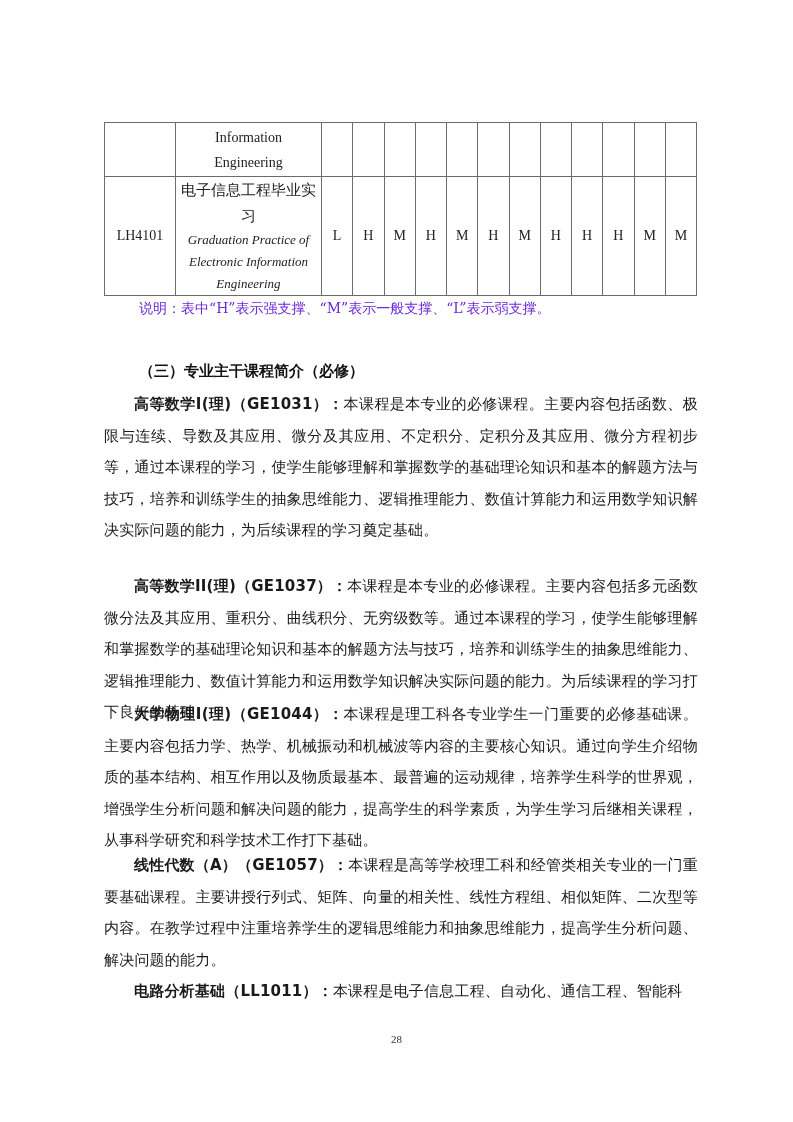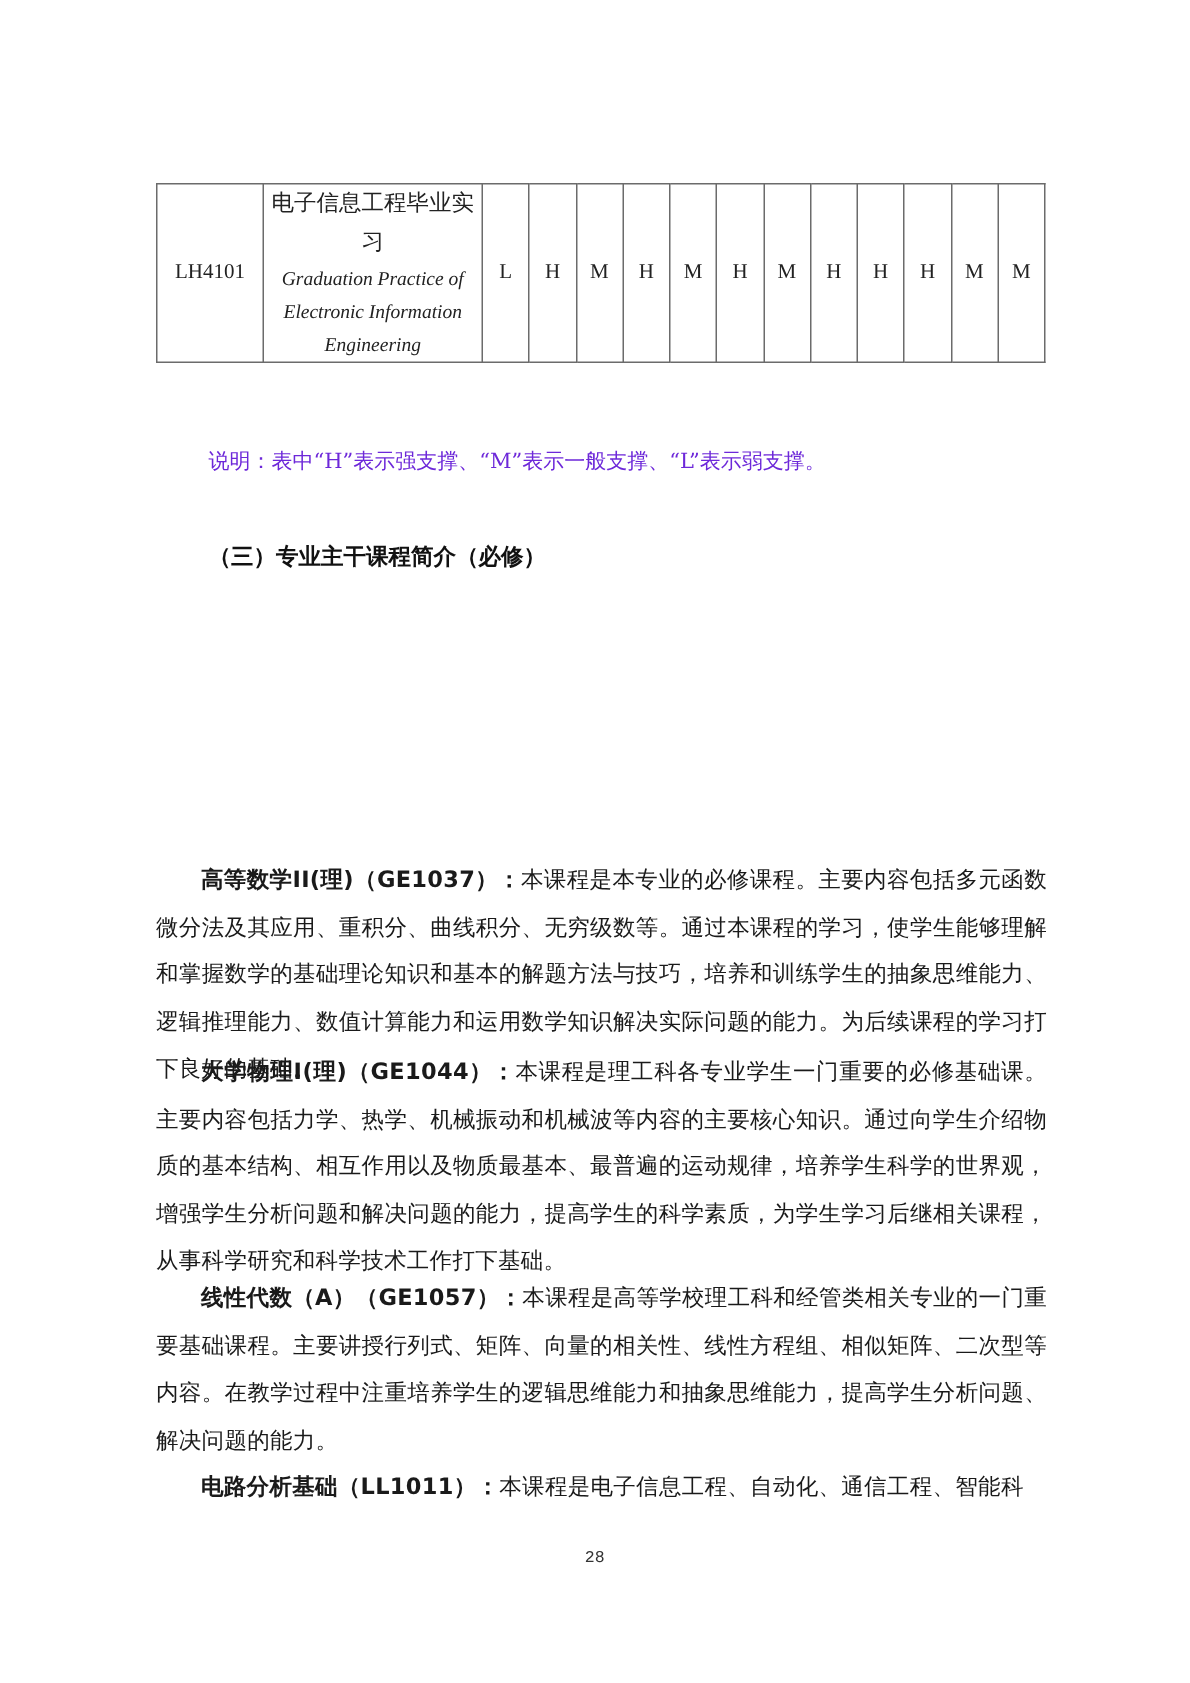--- a/index.html
+++ b/index.html
@@ -26,29 +26,48 @@
   .para { position: absolute; left: 104px; width: 594px; font-size: 15px; line-height: 31.6px;
           text-indent: 30px; text-align: justify; color: #1a1a1a; letter-spacing: 0.2px; }
   .para .lead { font-weight: bold; font-family: "DejaVu Sans", "Liberation Sans", sans-serif; }
   #p1 { top: 389px; }
   #p2 { top: 571px; }
   #p3 { top: 699px; }
   #p4 { top: 850px; }
   #p5 { top: 976px; }
 
   .page-number { position: absolute; left: 0; width: 793px; top: 1033px; text-align: center;
-                 font-family: Liberation Mono, monospace; font-size: 11px; color: #333; }
+                 font-family: Liberation Serif, serif; font-size: 11px; color: #333; }
 </style>
 </head>
 <body>
 
 <div class="page">
 
   <table class="matrix">
     <tbody>
+        <tr class="r1">
+      <td class="code"></td>
+      <td class="name">
+        <div>Information</div>
+        <div>Engineering</div>
+      </td>
+      <td class="v"></td>
+      <td class="v"></td>
+      <td class="v"></td>
+      <td class="v"></td>
+      <td class="v"></td>
+      <td class="v"></td>
+      <td class="v"></td>
+      <td class="v"></td>
+      <td class="v"></td>
+      <td class="v"></td>
+      <td class="v"></td>
+      <td class="v"></td>
+    </tr>
     <tr class="r2">
       <td class="code">LH4101</td>
       <td class="name">
         <div class="zh">电子信息工程毕业实习</div>
         <div class="en-small">Graduation Practice of</div>
         <div class="en-small">Electronic Information</div>
         <div class="en-small">Engineering</div>
       </td>
       <td class="v">L</td>
       <td class="v">H</td>
@@ -63,20 +82,23 @@
       <td class="v">M</td>
       <td class="v">M</td>
     </tr>
   </tbody>
     </table>
 
   <div class="note">说明：表中“H”表示强支撑、“M”表示一般支撑、“L”表示弱支撑。</div>
 
   <div class="section-title">（三）专业主干课程简介（必修）</div>
 
+  <p class="para" id="p1" style="margin:0">
+    <span class="lead">高等数学Ⅰ(理)（GE1031）：</span><span>本课程是本专业的必修课程。主要内容包括函数、极限与连续、导数及其应用、微分及其应用、不定积分、定积分及其应用、微分方程初步等，通过本课程的学习，使学生能够理解和掌握数学的基础理论知识和基本的解题方法与技巧，培养和训练学生的抽象思维能力、逻辑推理能力、数值计算能力和运用数学知识解决实际问题的能力，为后续课程的学习奠定基础。</span>
+  </p>
   <p class="para" id="p2" style="margin:0">
     <span class="lead">高等数学II(理)（GE1037）：</span><span>本课程是本专业的必修课程。主要内容包括多元函数微分法及其应用、重积分、曲线积分、无穷级数等。通过本课程的学习，使学生能够理解和掌握数学的基础理论知识和基本的解题方法与技巧，培养和训练学生的抽象思维能力、逻辑推理能力、数值计算能力和运用数学知识解决实际问题的能力。为后续课程的学习打下良好的基础。</span>
   </p>
   <p class="para" id="p3" style="margin:0">
     <span class="lead">大学物理Ⅰ(理)（GE1044）：</span><span>本课程是理工科各专业学生一门重要的必修基础课。主要内容包括力学、热学、机械振动和机械波等内容的主要核心知识。通过向学生介绍物质的基本结构、相互作用以及物质最基本、最普遍的运动规律，培养学生科学的世界观，增强学生分析问题和解决问题的能力，提高学生的科学素质，为学生学习后继相关课程，从事科学研究和科学技术工作打下基础。</span>
   </p>
   <p class="para" id="p4" style="margin:0">
     <span class="lead">线性代数（A）（GE1057）：</span><span>本课程是高等学校理工科和经管类相关专业的一门重要基础课程。主要讲授行列式、矩阵、向量的相关性、线性方程组、相似矩阵、二次型等内容。在教学过程中注重培养学生的逻辑思维能力和抽象思维能力，提高学生分析问题、解决问题的能力。</span>
   </p>
   <p class="para" id="p5" style="margin:0">

